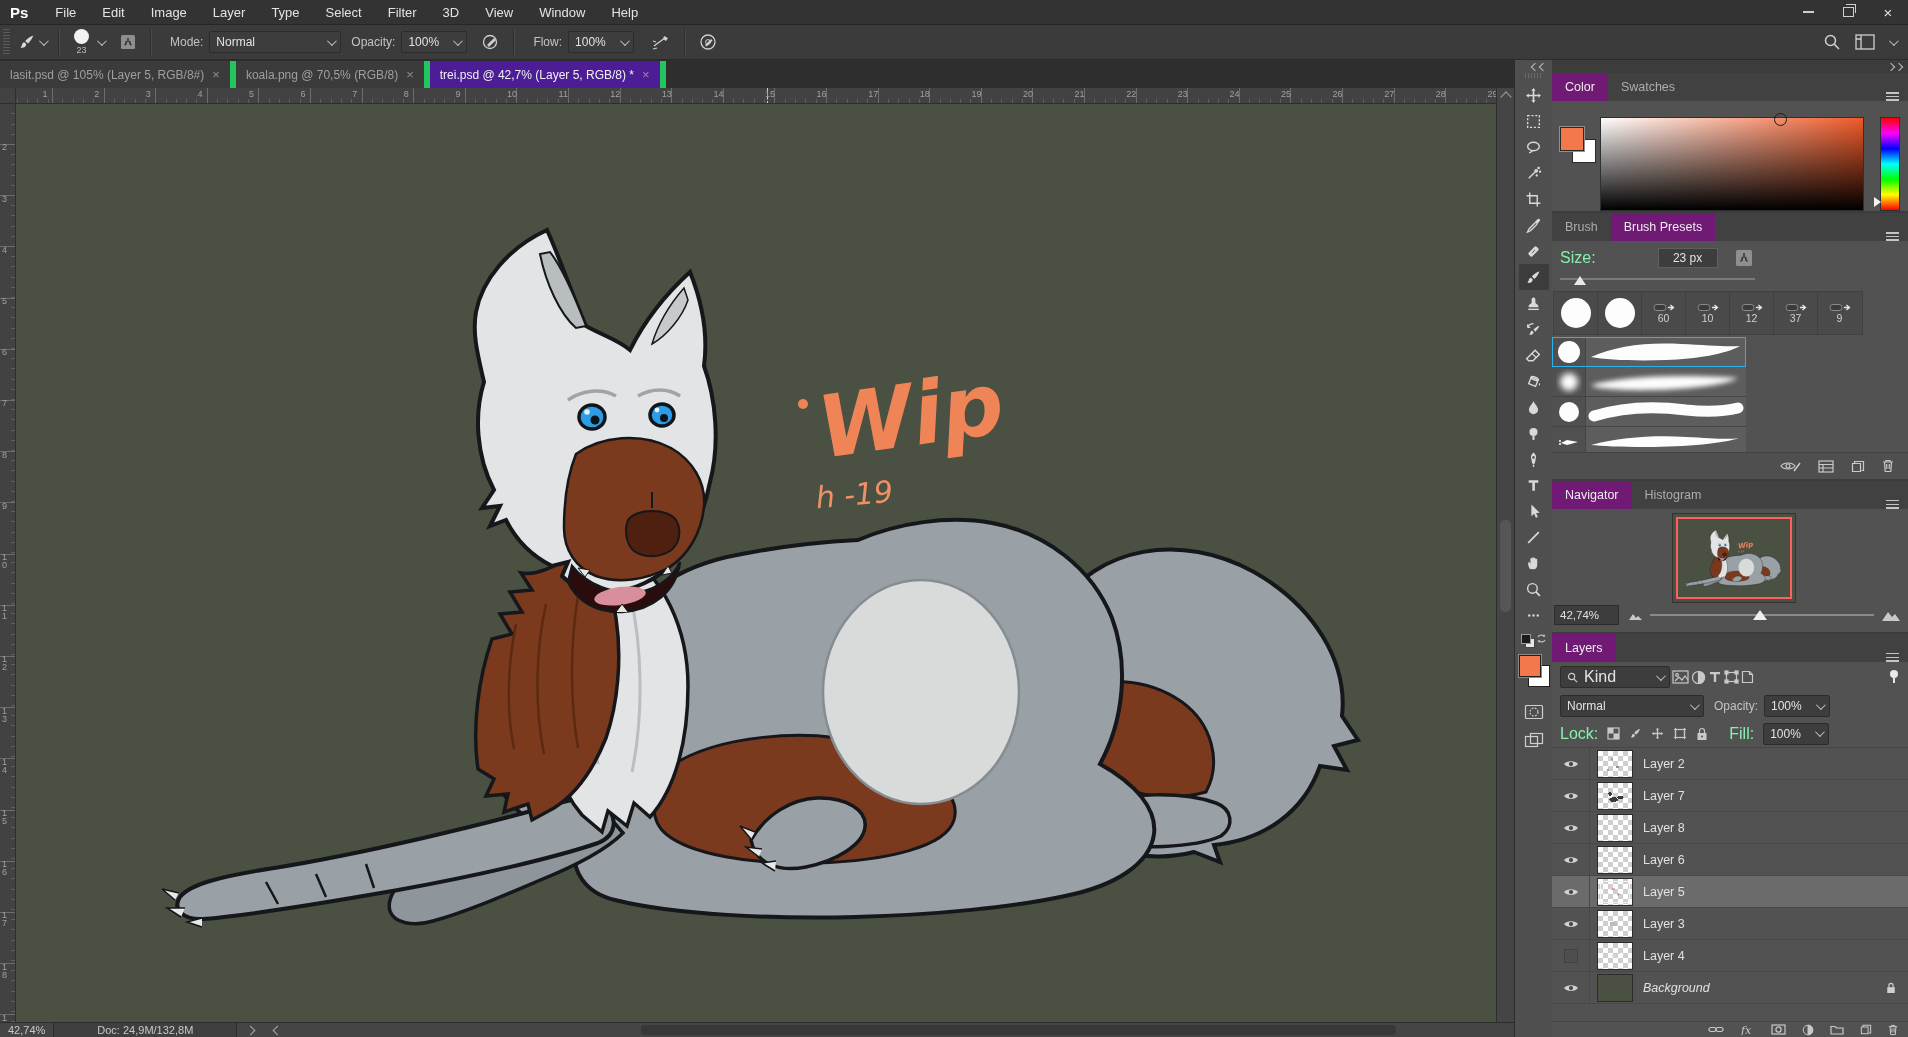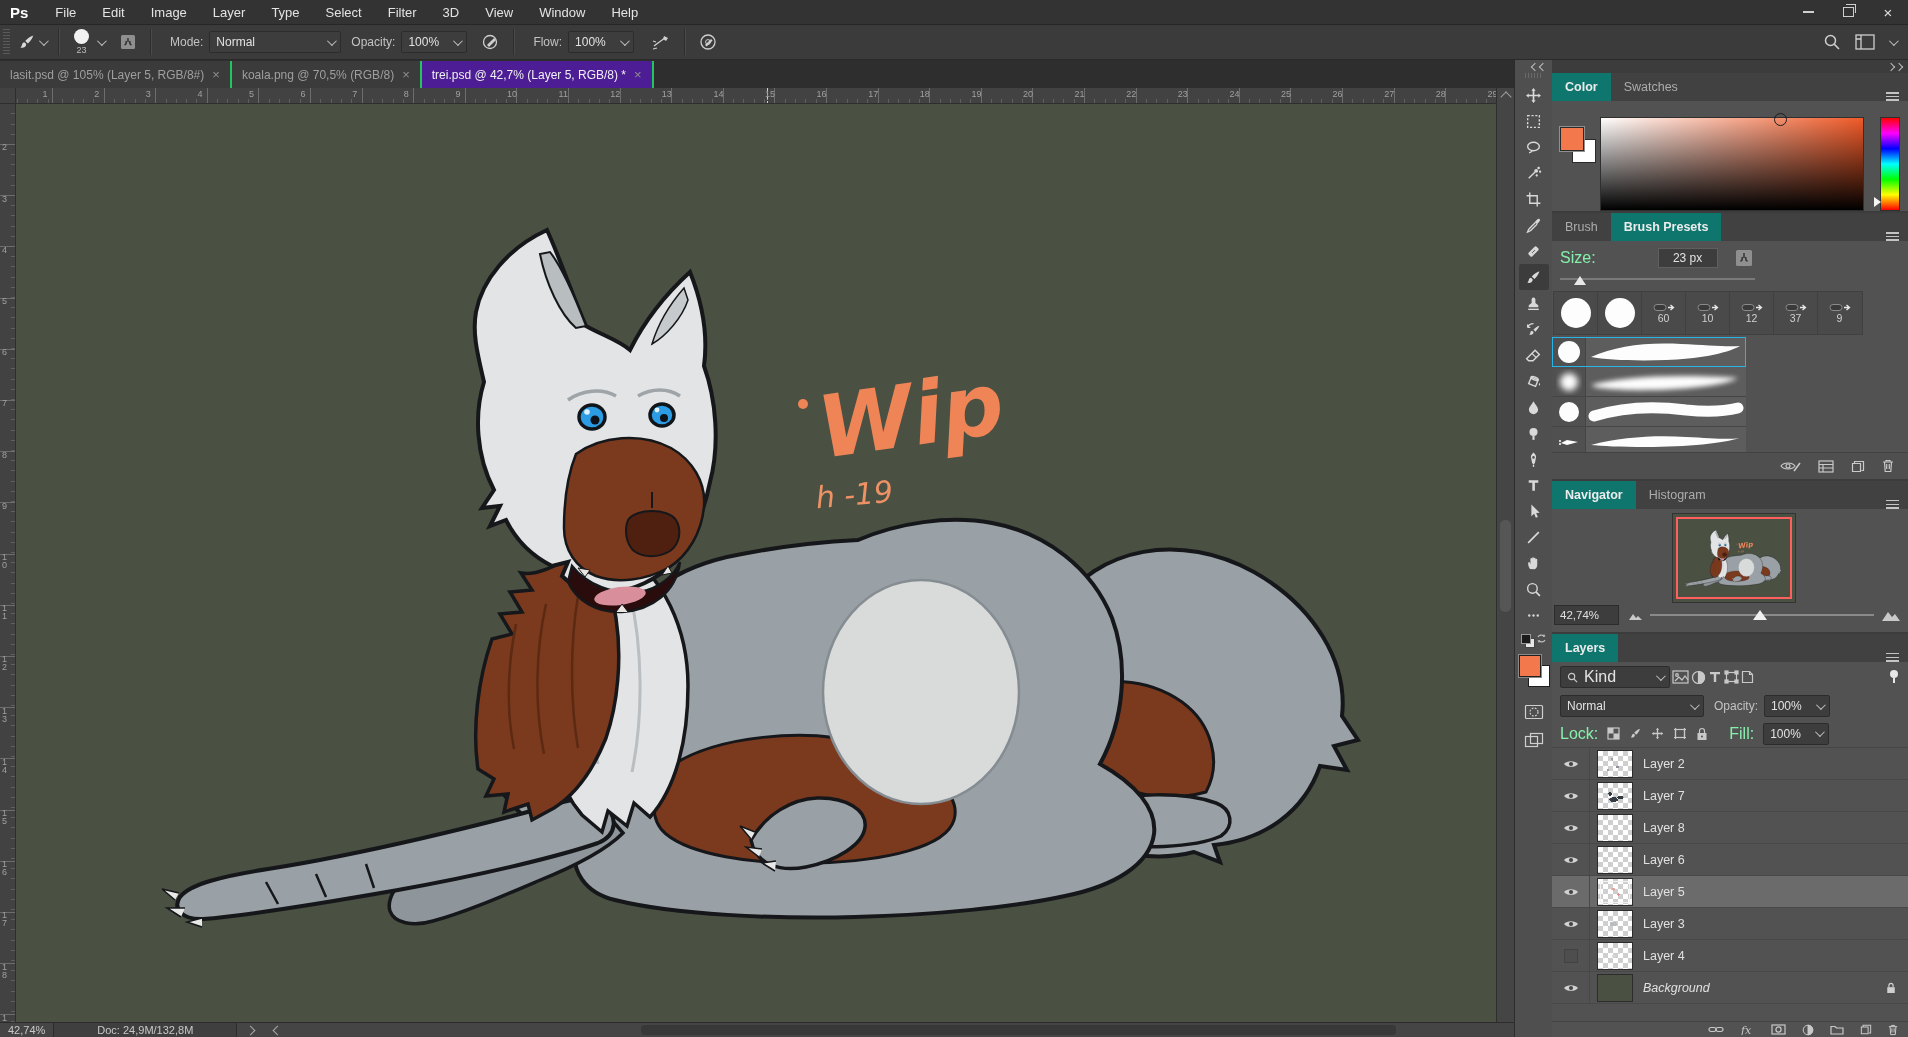--- a/index.html
+++ b/index.html
@@ -40,21 +40,21 @@
 
   
   #mainrow{position:absolute;top:60px;left:0;right:0;bottom:0;display:flex;}
   #leftcol{width:1514px;display:flex;flex-direction:column;}
   #toolbar{width:38px;background:#4f4f4f;border-left:1px solid #2c2c2c;box-sizing:border-box;position:relative;}
   #dock{width:356px;background:#3c3c3c;display:flex;flex-direction:column;}
 
   
   #tabbar{height:28px;background:#2e2e2e;display:flex;align-items:flex-end;font-size:12px;}
   .dtab{height:27px;display:flex;align-items:center;background:#3b3b3b;color:#9f9f9f;
-        padding:0 10px;border-right:2px solid #22c55e;gap:8px;white-space:nowrap;}
+        padding:0 10px;border-right:6px solid #22c55e;gap:8px;white-space:nowrap;}
   .dtab.active{background:#4c1d95;color:#f0f0f0;}
   .tabclose{color:#8f8f8f;font-size:13px;}
 
   
   #canvaswrap{flex:1;position:relative;background:#3a3a3a;}
   #rcorner{position:absolute;left:0;top:0;width:16px;height:16px;background:#424242;border-right:1px solid #2e2e2e;border-bottom:1px solid #2e2e2e;box-sizing:border-box;}
   #hruler{position:absolute;left:16px;top:0;width:1480px;height:16px;background:#424242;border-bottom:1px solid #2e2e2e;box-sizing:border-box;overflow:hidden;
     background-image:
       repeating-linear-gradient(90deg,#6d6d6d 0 1px,transparent 1px 51.6px),
       repeating-linear-gradient(90deg,#5f5f5f 0 1px,transparent 1px 10.32px);
@@ -98,21 +98,21 @@
   #minichips .mfg{position:absolute;left:0;top:0;width:8px;height:8px;background:#1b1b1b;border:1px solid #9a9a9a;z-index:2;}
   #minichips .mbg{position:absolute;left:4px;top:4px;width:8px;height:8px;background:#e8e8e8;border:1px solid #444;}
   #minichips svg{position:absolute;right:0;top:-1px;}
   .tbicon{width:26px;height:22px;margin:6px auto 0;display:flex;align-items:center;justify-content:center;}
   .tbicon svg{stroke:#cfcfcf;fill:none;stroke-width:1.2;}
 
   
   .panel{background:#525252;margin:0 0 2px;position:relative;}
   .ptabs{display:flex;background:#414141;height:28px;align-items:flex-end;}
   .ptab{height:28px;line-height:28px;padding:0 13px;font-size:12.5px;color:#acacac;}
-  .ptab.active{background:#0f766e;color:#ececec;font-weight:bold;}
+  .ptab.active{background:#701a75;color:#ececec;font-weight:normal;}
   .hamb{width:13px;height:9px;margin:10px 9px 0 auto;background:repeating-linear-gradient(#c4c4c4 0 1.5px,transparent 1.5px 3.6px);}
 
   
   #colorpanel{height:138px;}
   #cp-body{position:relative;height:110px;}
   #cp-chips{position:absolute;left:8px;top:26px;width:36px;height:36px;}
   #cp-fg{position:absolute;left:0;top:0;width:22px;height:22px;background:#f3794c;border:1px solid #2a2a2a;outline:1px solid #909090;z-index:2;}
   #cp-bg{position:absolute;left:12px;top:12px;width:22px;height:22px;background:#fff;border:1px solid #2a2a2a;}
   #cp-field{position:absolute;left:48px;top:16px;width:262px;height:92px;border:1px solid #2f2f2f;
     background:linear-gradient(to top,#000,rgba(0,0,0,0)),linear-gradient(to right,#fff,#f05a28);}

